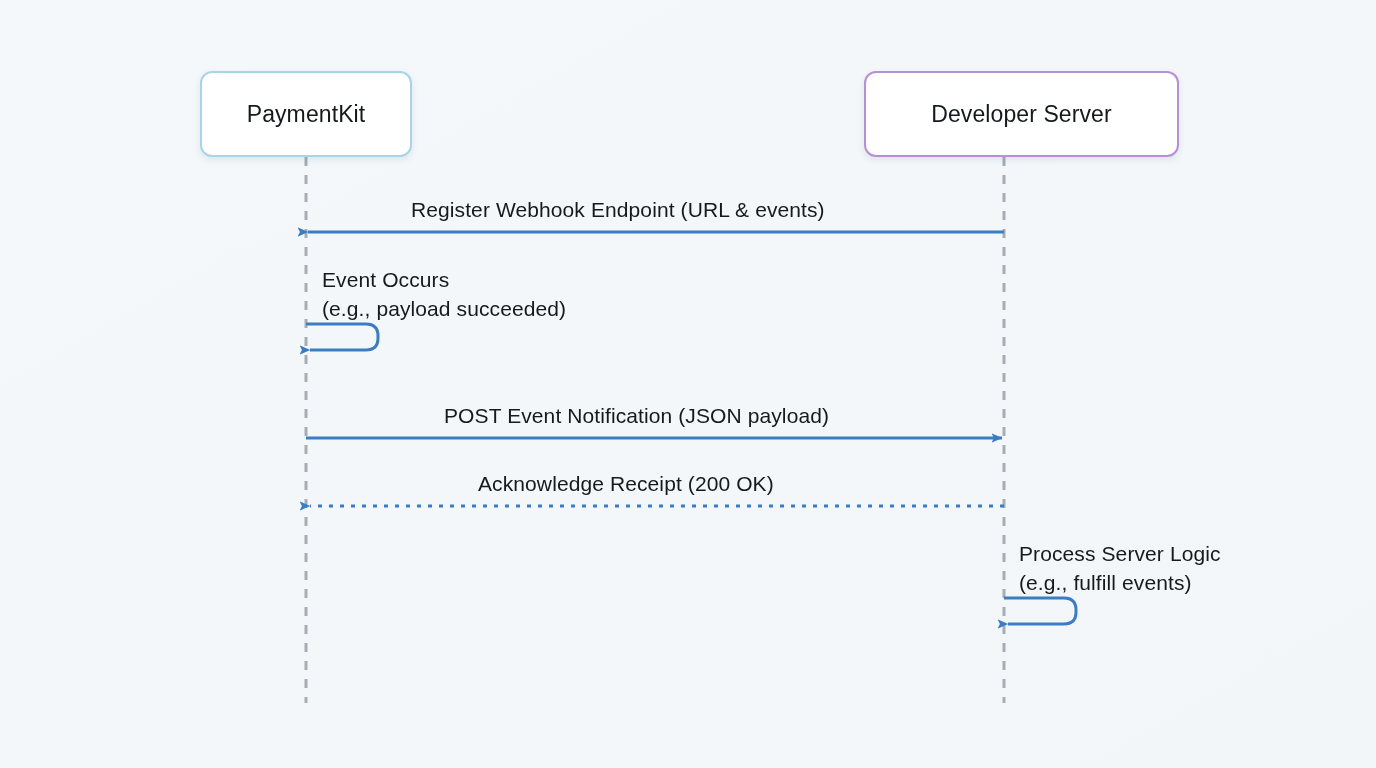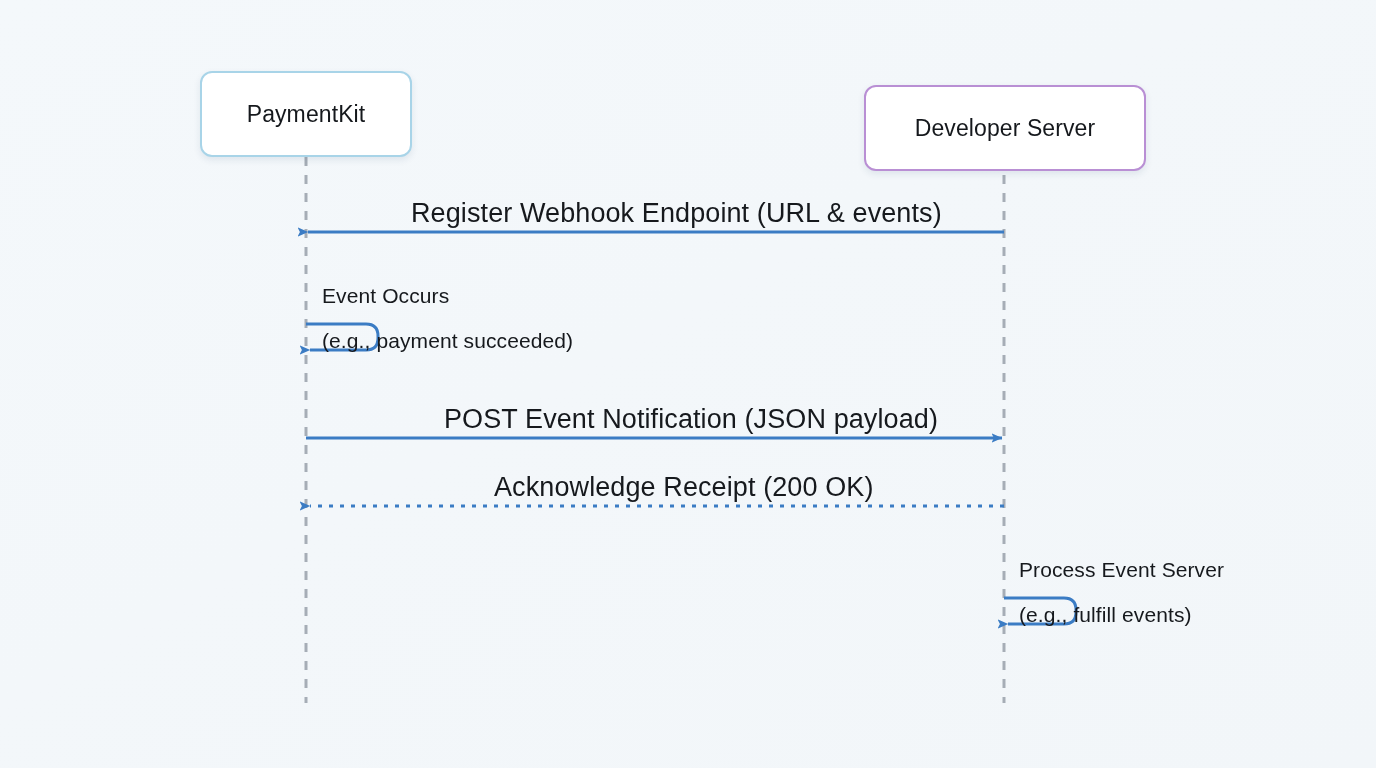--- a/index.html
+++ b/index.html
@@ -45,43 +45,41 @@
   #actor-paymentkit {
     left: 200px;
     top: 71px;
     width: 212px;
     height: 86px;
     border: 2.5px solid #a8d4e8;
   }
   #actor-devserver {
     left: 864px;
     top: 71px;
-    width: 282px;
+    width: 315px;
     height: 86px;
     border: 2.5px solid #b98fd4;
-    margin-top: 14px;
   }
   .msg-label {
     position: absolute;
-    font-size: 27px;
+    font-size: 21px;
     color: #16191d;
     white-space: nowrap;
     letter-spacing: 0.1px;
   }
   .note-label {
     position: absolute;
     font-size: 21px;
     color: #16191d;
     white-space: nowrap;
     line-height: 29px;
     letter-spacing: 0.1px;
   }
   .note-line {
     display: block;
-    margin-top: 16px;
   }
 </style>
 </head>
 <body>
 
 <div id="stage">
 
   <svg id="diagram" viewBox="0 0 1376 768">
     <defs>
       <marker id="arrowLeft" markerWidth="12" markerHeight="12" refX="1.5" refY="5" orient="auto" markerUnits="userSpaceOnUse">
@@ -125,25 +123,25 @@
   </div>
 
   <div class="actor-box" id="actor-devserver">
     <span class="actor-label">Developer Server</span>
   </div>
 
   <div class="msg-label" style="left:411px; top:198px;">Register Webhook Endpoint (URL &amp; events)</div>
 
   <div class="note-label" style="left:322px; top:265px;">
     <span class="note-line">Event Occurs</span>
-    <span class="note-line">(e.g., payment succeeded)</span>
+    <span class="note-line">(e.g., payload succeeded)</span>
   </div>
 
   <div class="msg-label" style="left:428px; top:404px;margin-left:16px;">POST Event Notification (JSON payload)</div>
 
-  <div class="msg-label" style="left:494px; top:472px;">Acknowledge Receipt (200 OK)</div>
+  <div class="msg-label" style="left:478px; top:472px;">Acknowledge Receipt (200 OK)</div>
 
   <div class="note-label" style="left:1019px; top:539px;">
-    <span class="note-line">Process Event Server</span>
+    <span class="note-line">Process Server Logic</span>
     <span class="note-line">(e.g., fulfill events)</span>
   </div>
 
 </div>
 
 </body></html>

